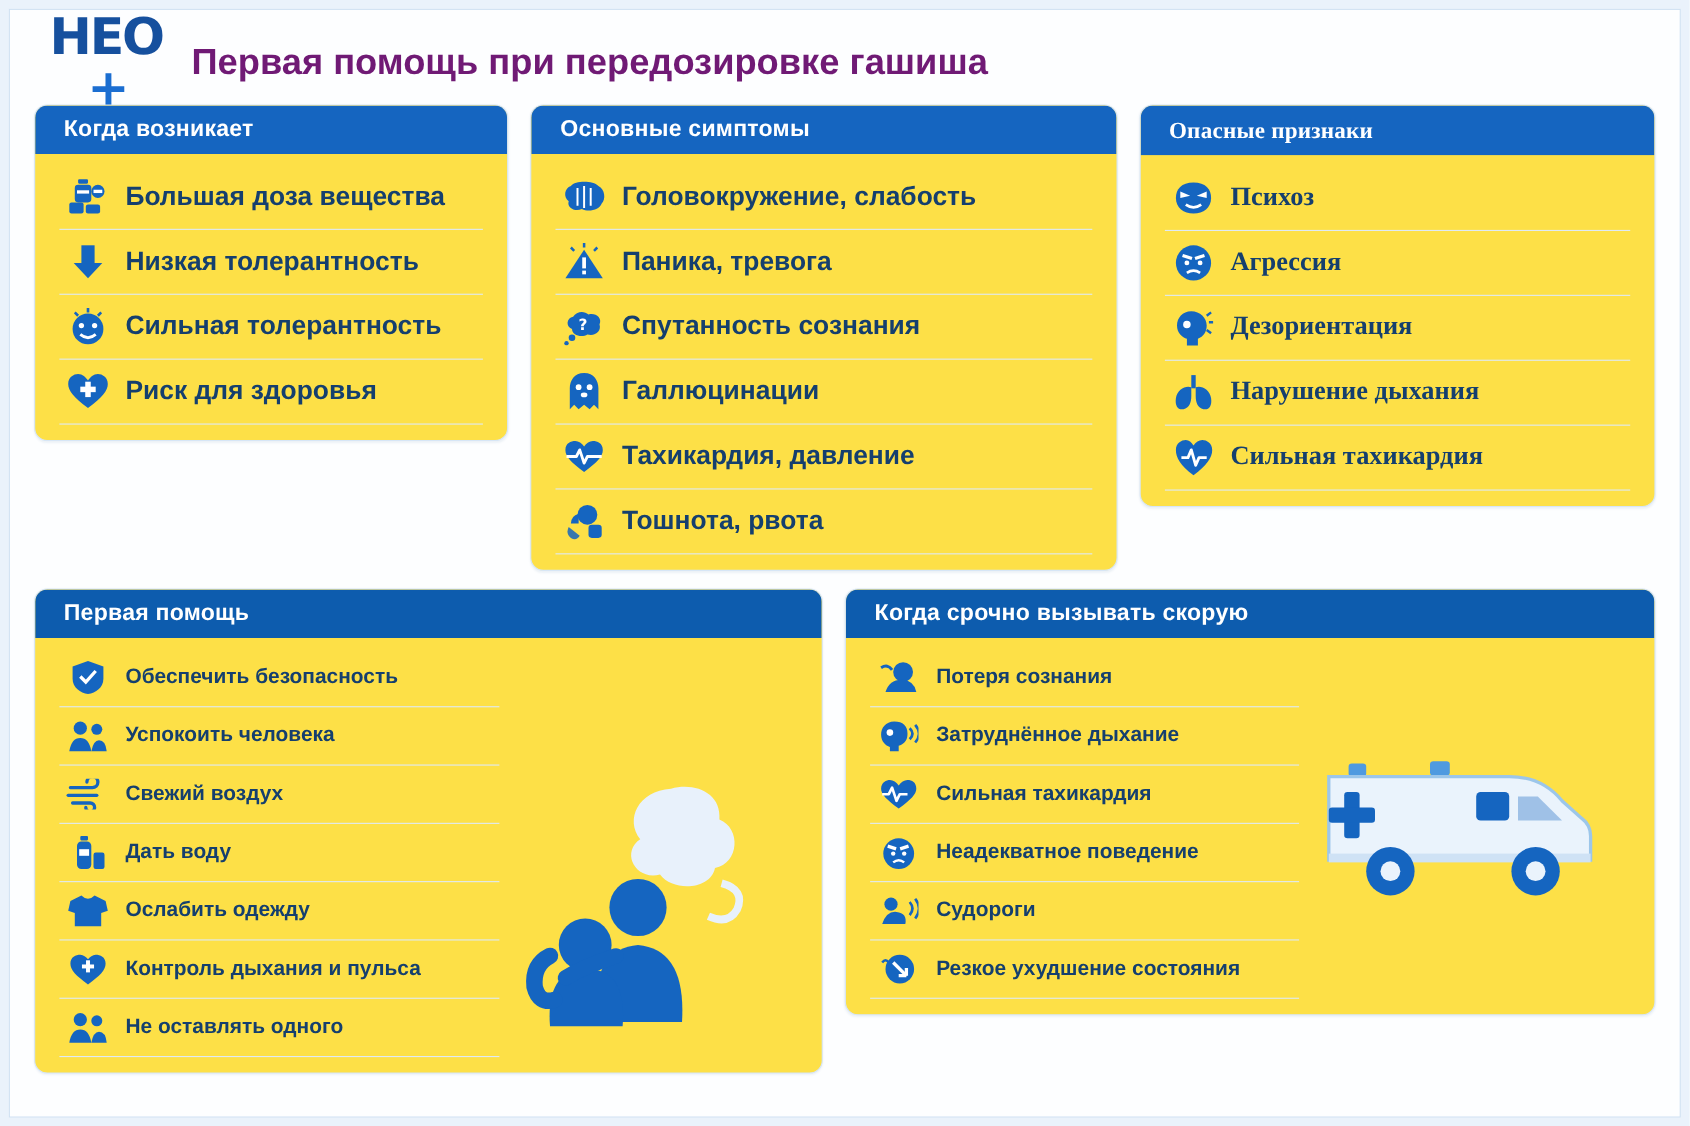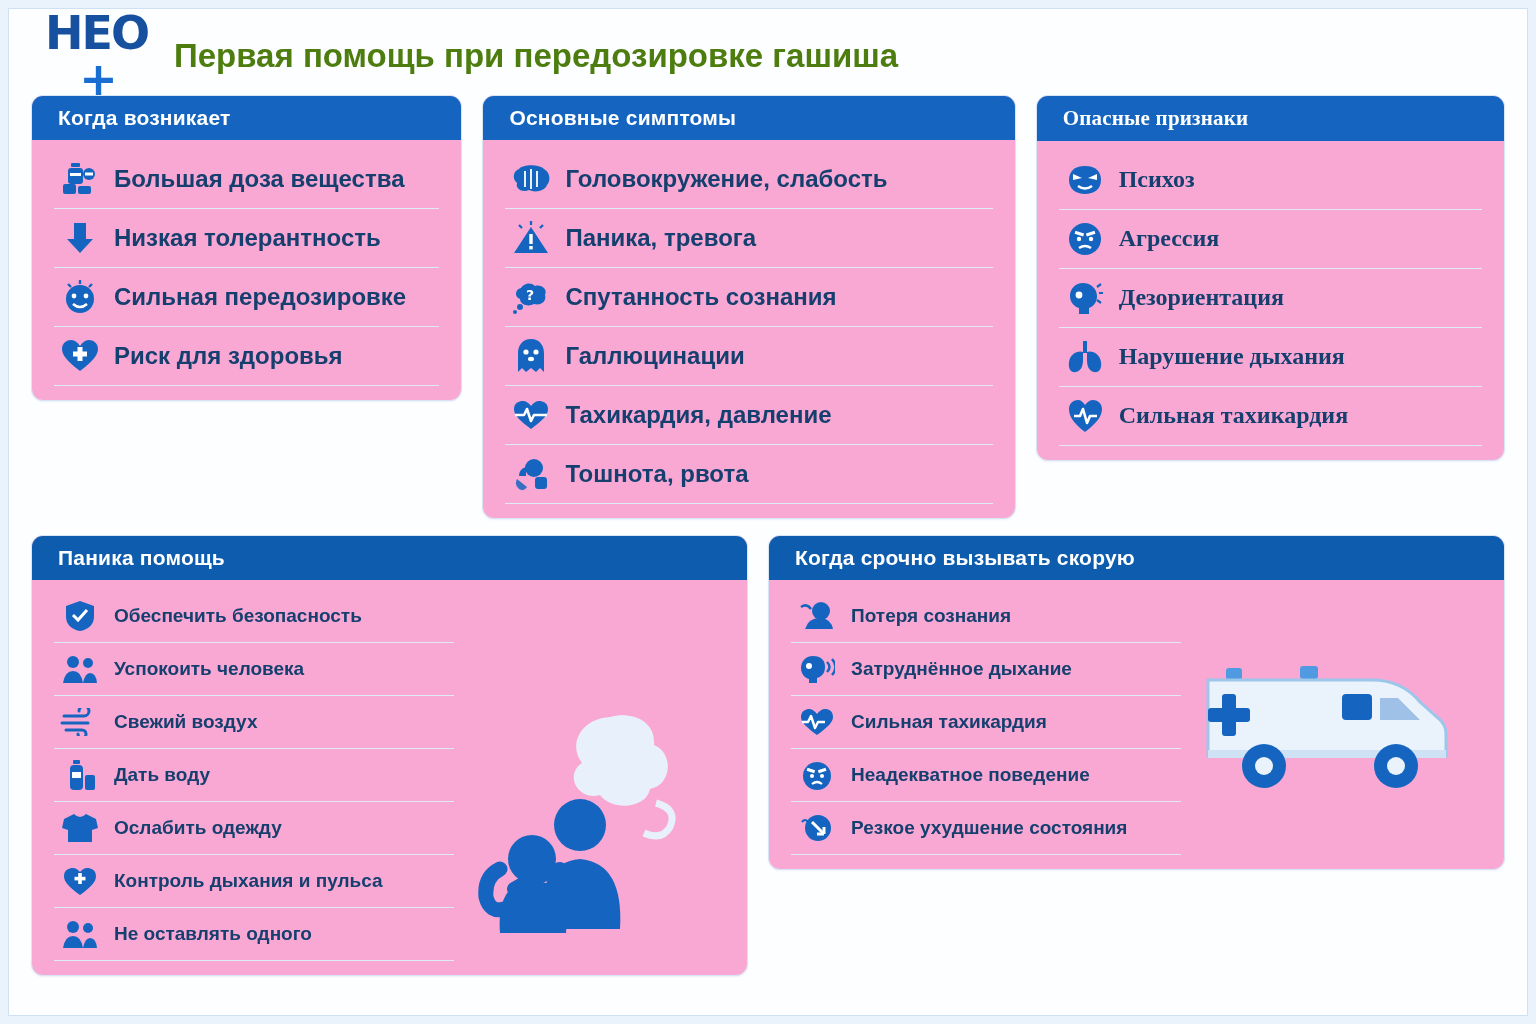--- a/index.html
+++ b/index.html
@@ -40,39 +40,39 @@
     flex-direction: column;
   }
   .logo .plus {
     color: #1b6ed1;
     font-size: 46px;
     margin-left: 2px;
   }
   .title {
     font-size: 33px;
     font-weight: bold;
-    color: #4d7c0f;
+    color: #701a75;
   }
 
   
   .top-row {
     display: flex;
     gap: 20px;
     margin-top: 6px;
     align-items: flex-start;
   }
   .bottom-row {
     display: flex;
     gap: 20px;
     margin-top: 16px;
     align-items: flex-start;
   }
 
   .card {
-    background: #f9a8d4;
+    background: #fde047;
     border: 1px solid #d7e6f6;
     border-radius: 12px;
     box-shadow: 0 1px 2px rgba(20,70,130,0.07);
     overflow: hidden;
   }
   .card-head {
     background: #1565c0;
     color: #fff;
     font-size: 21px;
     font-weight: bold;
@@ -171,21 +171,21 @@
         <div class="row">
           <span class="ico">
             <svg width="36" height="36" viewBox="0 0 36 36" fill="#1565c0">
               <circle cx="18" cy="20" r="14"></circle>
               <circle cx="12" cy="17" r="2.4" fill="#fff"></circle>
               <circle cx="24" cy="17" r="2.4" fill="#fff"></circle>
               <path d="M11 25 q7 6 14 0" stroke="#fff" stroke-width="2.6" fill="none"></path>
               <path d="M6 5 l3 3 M30 5 l-3 3 M18 1 v4" stroke="#1565c0" stroke-width="2.4"></path>
             </svg>
           </span>
-          <span class="label">Сильная передозировке</span>
+          <span class="label">Сильная толерантность</span>
         </div>
 
         <div class="row">
           <span class="ico">
             <svg width="38" height="34" viewBox="0 0 38 34" fill="#1565c0">
               <path d="M19 32 C6 22 1 16 1 10 C1 4 6 1 10 1 C14 1 17 4 19 7 C21 4 24 1 28 1 C32 1 37 4 37 10 C37 16 32 22 19 32Z"></path>
               <rect x="16.5" y="8" width="5" height="14" fill="#fff"></rect>
               <rect x="12" y="12.5" width="14" height="5" fill="#fff"></rect>
             </svg>
           </span>
@@ -334,21 +334,21 @@
 
 
       </div>
     </div>
 
   </div>
 
   <div class="bottom-row">
 
     <div class="card col-aid">
-      <div class="card-head dark">Паника помощь</div>
+      <div class="card-head dark">Первая помощь</div>
       <div class="card-body aid-wrap">
         <div class="aid-list">
 
           <div class="row compact">
             <span class="ico">
               <svg width="30" height="32" viewBox="0 0 30 32" fill="#1565c0">
                 <path d="M15 1 L29 6 V17 C29 25 22 30 15 31 C8 30 1 25 1 17 V6 Z"></path>
                 <path d="M8 15 l5 5 9 -10" stroke="#fff" stroke-width="3" fill="none"></path>
               </svg>
             </span>
@@ -483,20 +483,30 @@
                 <rect x="6" y="9" width="8" height="3" fill="#fff" transform="rotate(18 10 10)"></rect>
                 <rect x="17" y="9" width="8" height="3" fill="#fff" transform="rotate(-18 21 10)"></rect>
                 <circle cx="11" cy="16" r="2" fill="#fff"></circle>
                 <circle cx="21" cy="16" r="2" fill="#fff"></circle>
                 <path d="M11 24 q5 -4 10 0" stroke="#fff" stroke-width="2.2" fill="none"></path>
               </svg>
             </span>
             <span class="label">Неадекватное поведение</span>
           </div>
 
+          <div class="row compact">
+            <span class="ico">
+              <svg width="36" height="28" viewBox="0 0 36 28" fill="#1565c0">
+                <circle cx="11" cy="8" r="6"></circle>
+                <path d="M3 26 q4 -12 13 -11 q10 1 8 11 Z"></path>
+                <path d="M28 6 q5 6 0 12 M33 3 q7 9 0 18" stroke="#1565c0" stroke-width="2.4" fill="none"></path>
+              </svg>
+            </span>
+            <span class="label">Судороги</span>
+          </div>
 
           <div class="row compact">
             <span class="ico">
               <svg width="34" height="30" viewBox="0 0 34 30" fill="#1565c0">
                 <circle cx="18" cy="15" r="13"></circle>
                 <path d="M12 9 l12 12" stroke="#fff" stroke-width="3"></path>
                 <path d="M24 21 h-7 M24 21 v-7" stroke="#fff" stroke-width="3" fill="none"></path>
                 <path d="M2 9 q3 -4 6 0" stroke="#1565c0" stroke-width="2.2" fill="none"></path>
               </svg>
             </span>

